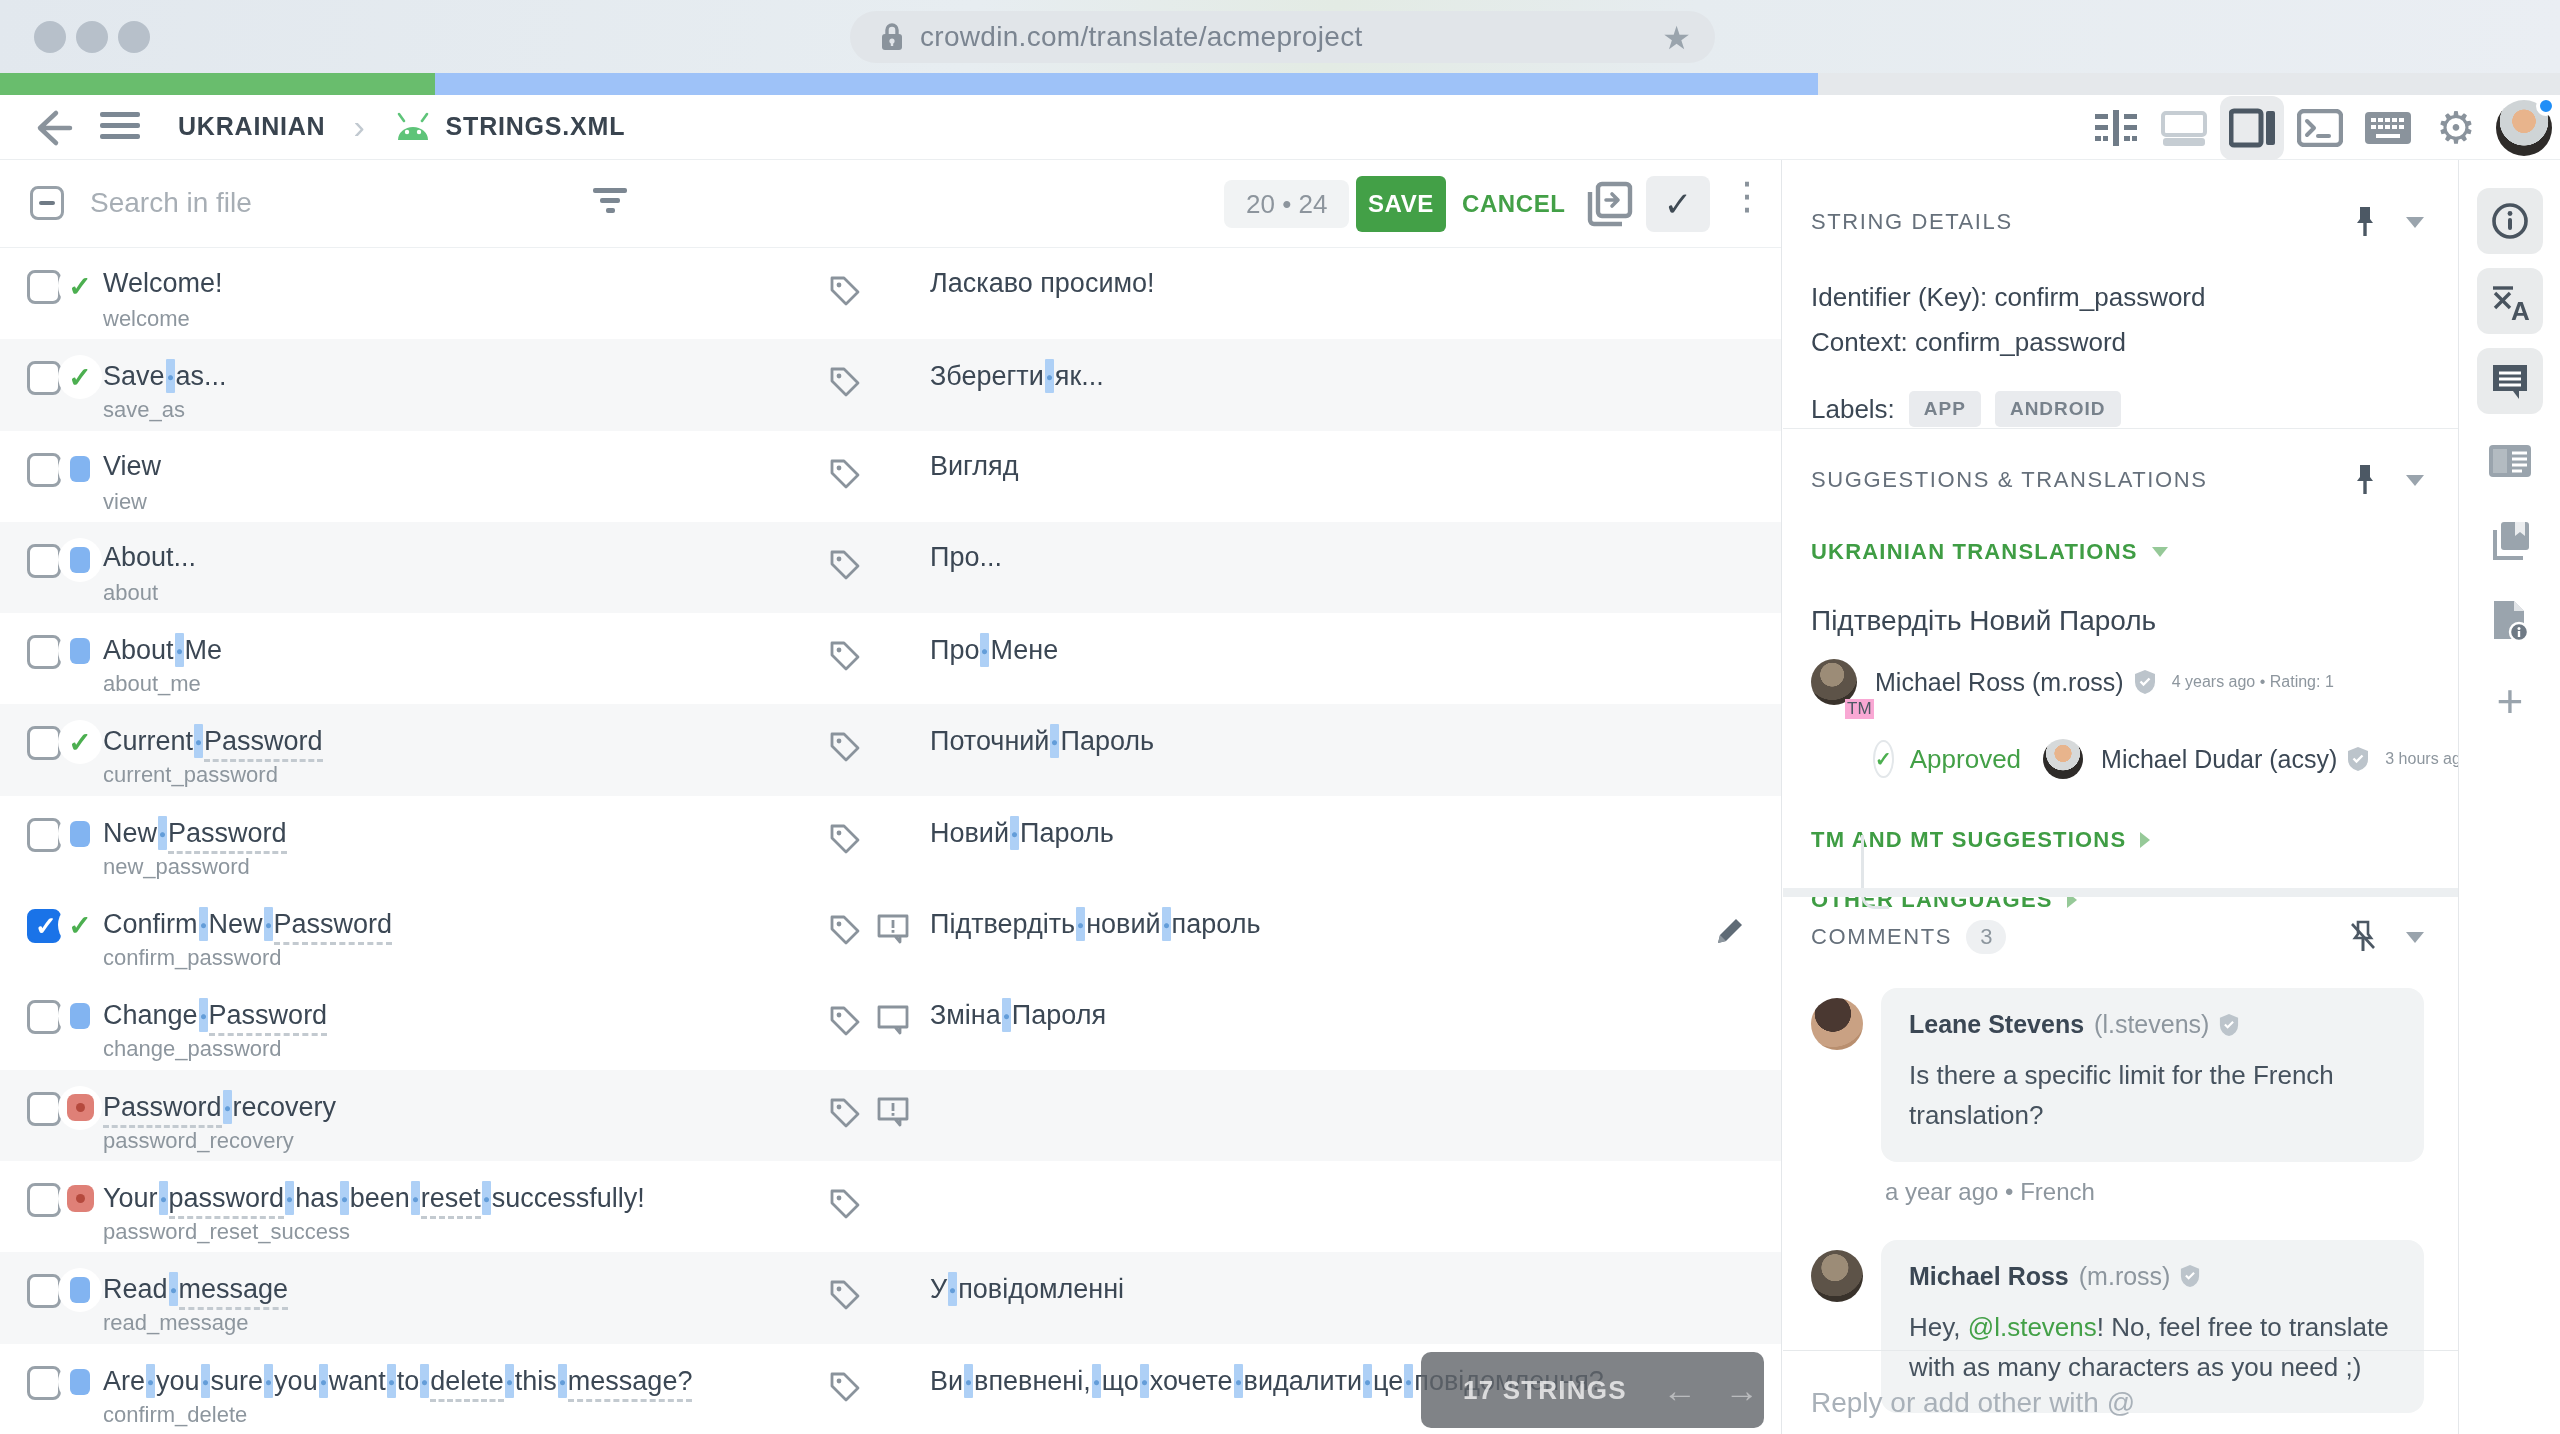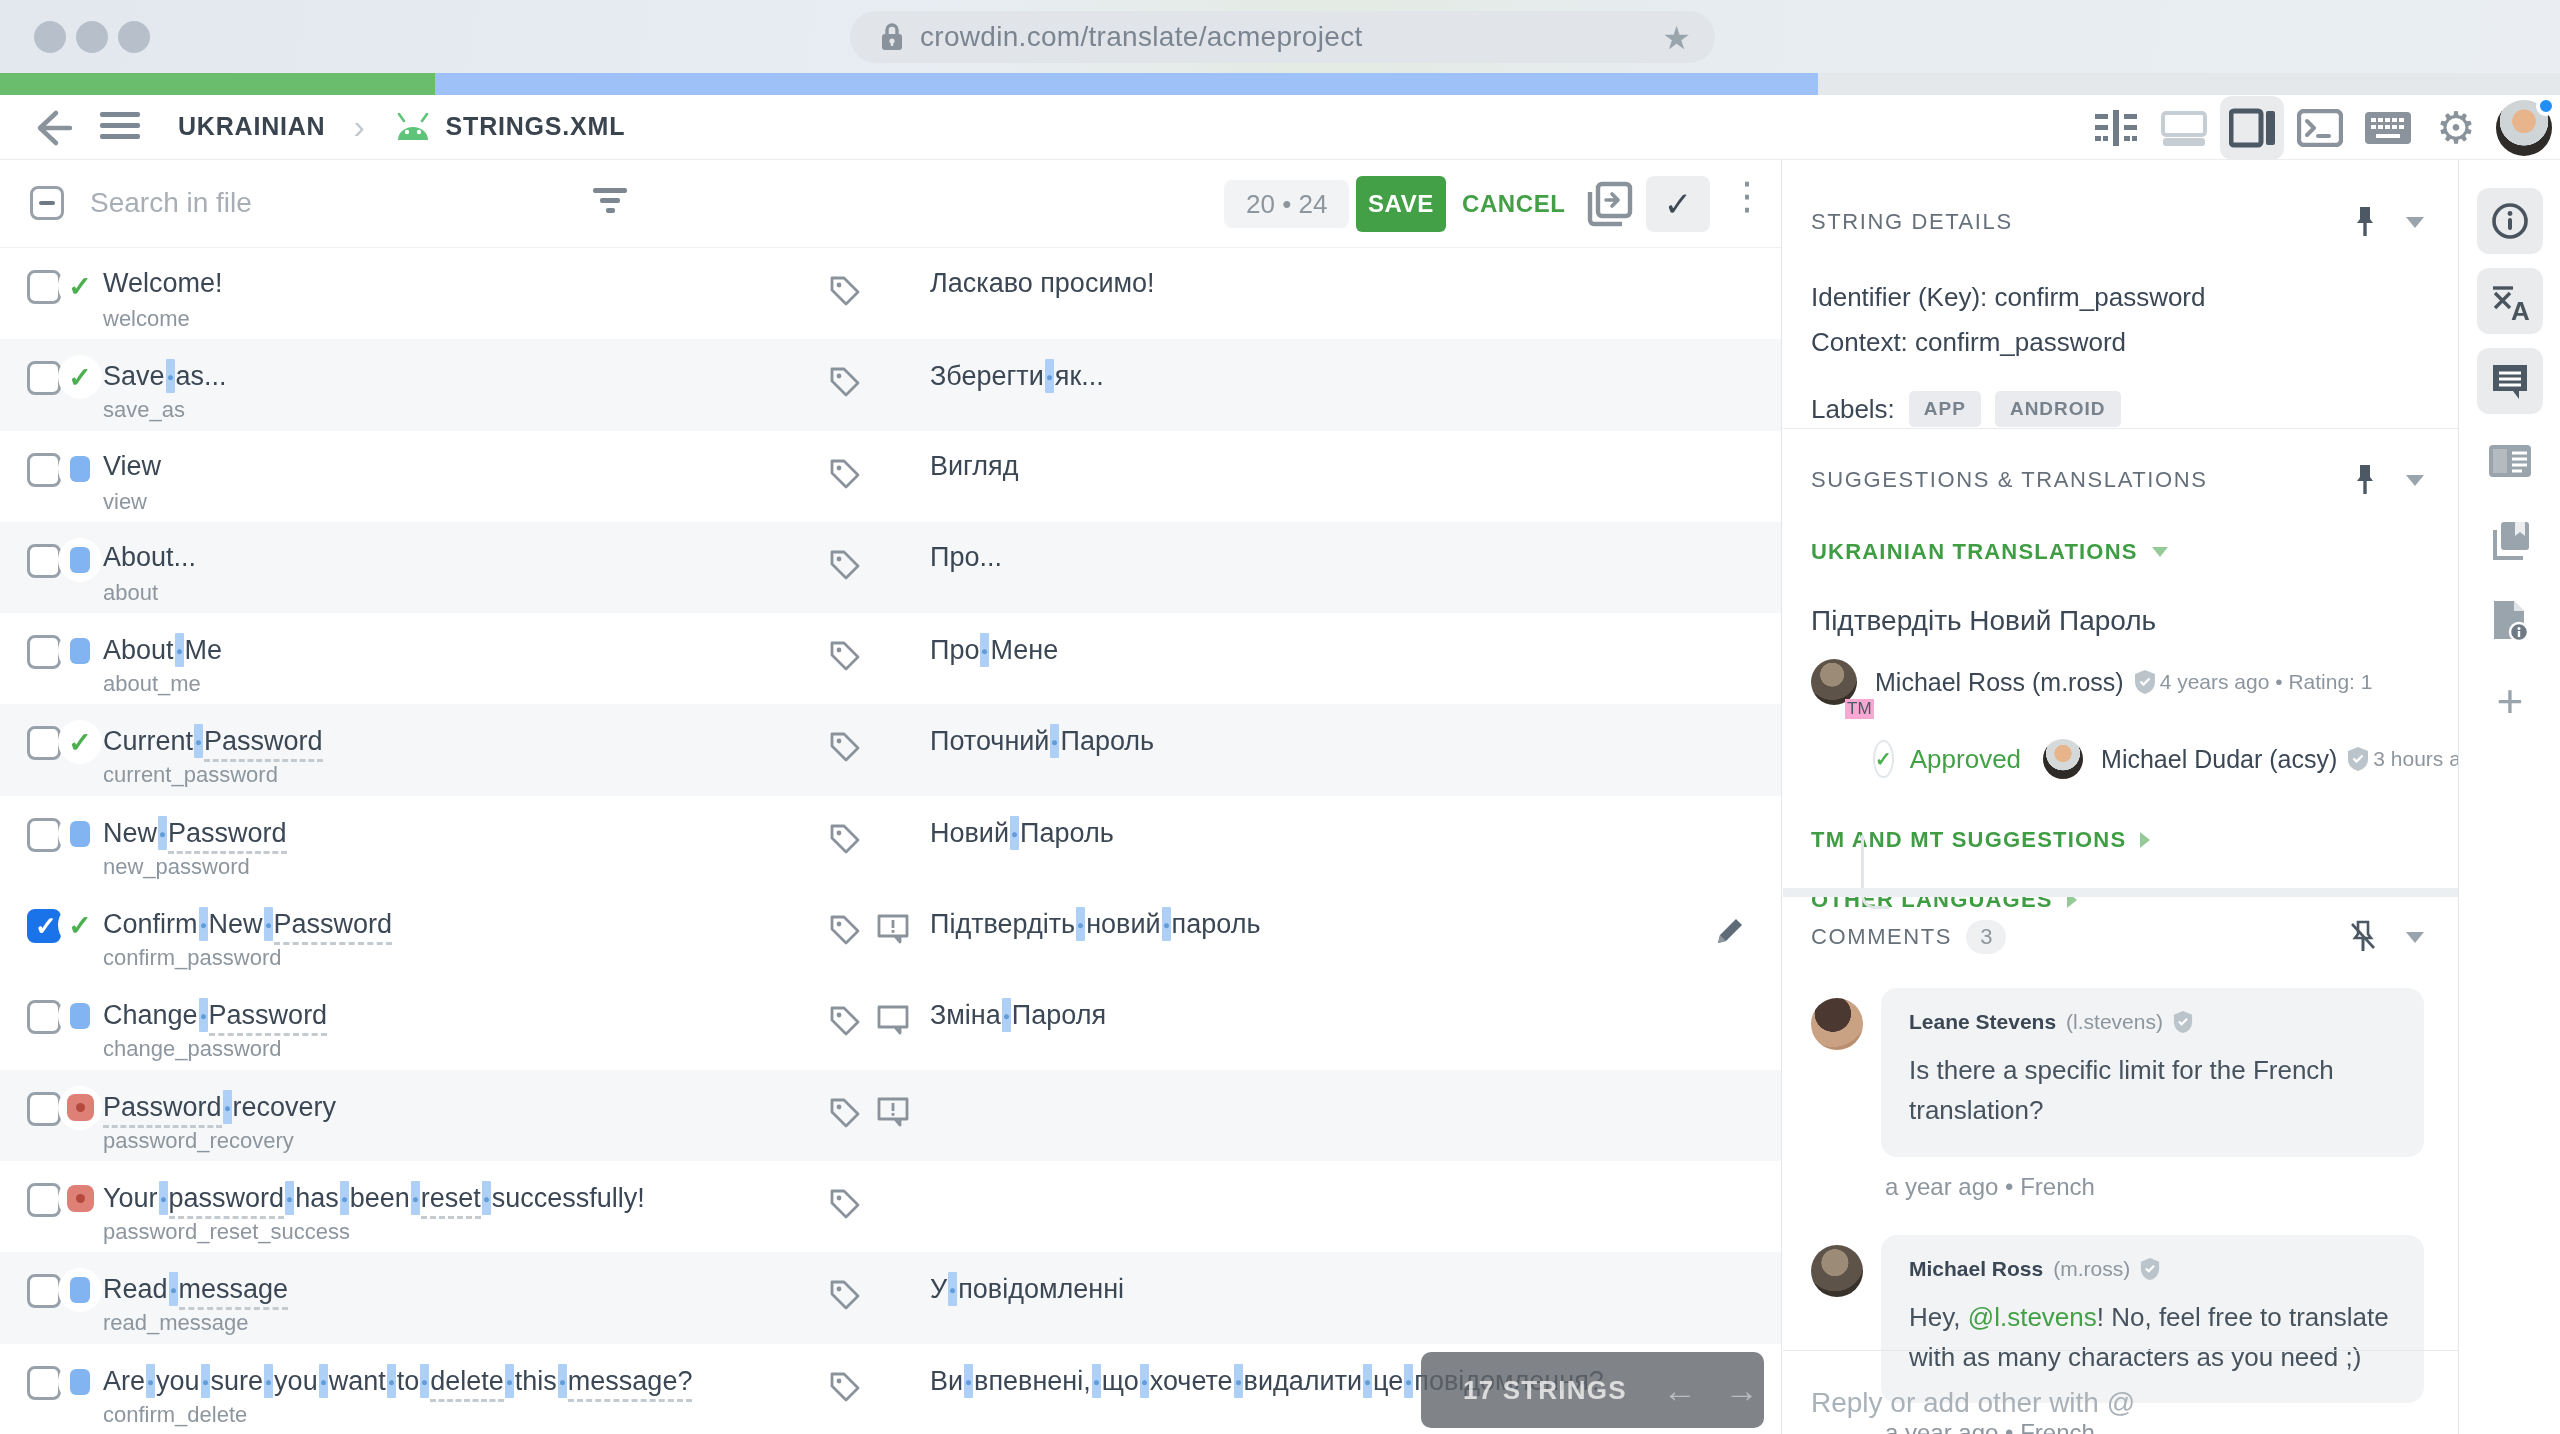--- a/index.html
+++ b/index.html
@@ -119,39 +119,39 @@
   .greenlink .rcaret { width:0;height:0;border-top:8px solid transparent;border-bottom:8px solid transparent;
     border-left:10px solid #3f9d44; opacity:.55; margin-left:14px; }
   .suggtext { margin-top:40px; font-size:28px; color:#3b4754; }
   .authrow { margin-top:22px; display:flex; align-items:center; position:relative; }
   .sav { width:46px; height:46px; border-radius:50%; flex:0 0 auto; }
   .av-ross { background:radial-gradient(circle at 46% 34%, #9c8c77 0 30%, #5d5348 31% 64%, #39322b 65% 100%); }
   .av-dudar { background:radial-gradient(circle at 50% 36%, #e8b48c 0 26%, #d6d9da 27% 52%, #2e2b29 53% 100%); }
   .av-stevens { background:radial-gradient(circle at 42% 30%, #4a3831 0 38%, #c9a183 39% 70%, #b98f6f 71% 100%); }
   .tmtag { position:absolute; left:34px; top:40px; font-size:17px; color:#4c5864; background:#f9a8d4; padding:0 2px; }
   .aname { font-size:25px; font-weight:normal; color:#3b4754; margin-left:18px; white-space:nowrap; }
-  .ameta { font-size:21px; color:#8d969e; margin-left:4px; white-space:nowrap;text-align:center; }
+  .ameta { font-size:16px; color:#8d969e; margin-left:16px; white-space:nowrap;text-align:center; }
   .shield { margin-left:10px; flex:0 0 auto; }
   .connector { position:absolute; left:50px; top:372px; width:28px; height:74px;
     border-left:3px solid #e2e6e9; border-bottom:3px solid #e2e6e9; border-bottom-left-radius:14px; }
   .apprrow { margin-top:34px; margin-left:62px; display:flex; align-items:center; }
   .apprcheck { width:38px; height:38px; border-radius:50%; background:#fff; border:2px solid #e3e7ea;
     color:#4caf50; font-size:20px; font-weight:bold; display:flex; align-items:center; justify-content:center; }
   .apprlabel { color:#43a047; font-size:26px; margin-left:16px; margin-right:22px; }
   .apprrow .sav { width:40px; height:40px; }
   .linkrow1 { margin-top:48px; }
   .linkrow2 { margin-top:34px; }
   .divthick { position:absolute; left:0; top:728px; width:675px; height:9px; background:#eceff1; }
   .s-comments { position:absolute; left:28px; right:34px; top:760px; }
   .cbadge { background:#eef0f2; color:#8d969e; font-size:22px; border-radius:18px; padding:4px 14px; margin-left:14px; letter-spacing:0; }
   .comment { display:flex; margin-top:34px; }
   .comment .sav { width:52px; height:52px; margin-top:10px; }
   .bubblewrap { margin-left:18px; flex:1; }
   .bubble { background:#f1f3f4; border-radius:16px; padding:22px 28px 26px; }
-  .bname { font-size:21px; font-weight:bold; color:#3b4754; display:flex; align-items:center; }
+  .bname { font-size:25px; font-weight:bold; color:#3b4754; display:flex; align-items:center; }
   .bname .uname { font-weight:400; color:#8d969e; margin-left:10px; }
   .bbody { margin-top:16px; font-size:26px; color:#46525e; line-height:1.55; }
   .mention { color:#43a047; }
   .cmeta { margin-top:16px; margin-left:4px; font-size:24px; color:#8d969e; }
   .replybox { position:absolute; left:0; right:0; top:1190px; border-top:1px solid #e6e9eb; }
   .replyinput { width:600px; margin:36px 0 0 28px; border:none; outline:none; font-size:28px;
     color:#3b4754; font-family:"Liberation Sans",sans-serif; background:transparent; }
   .replyinput::placeholder { color:#a9b1b9; }
 
   

